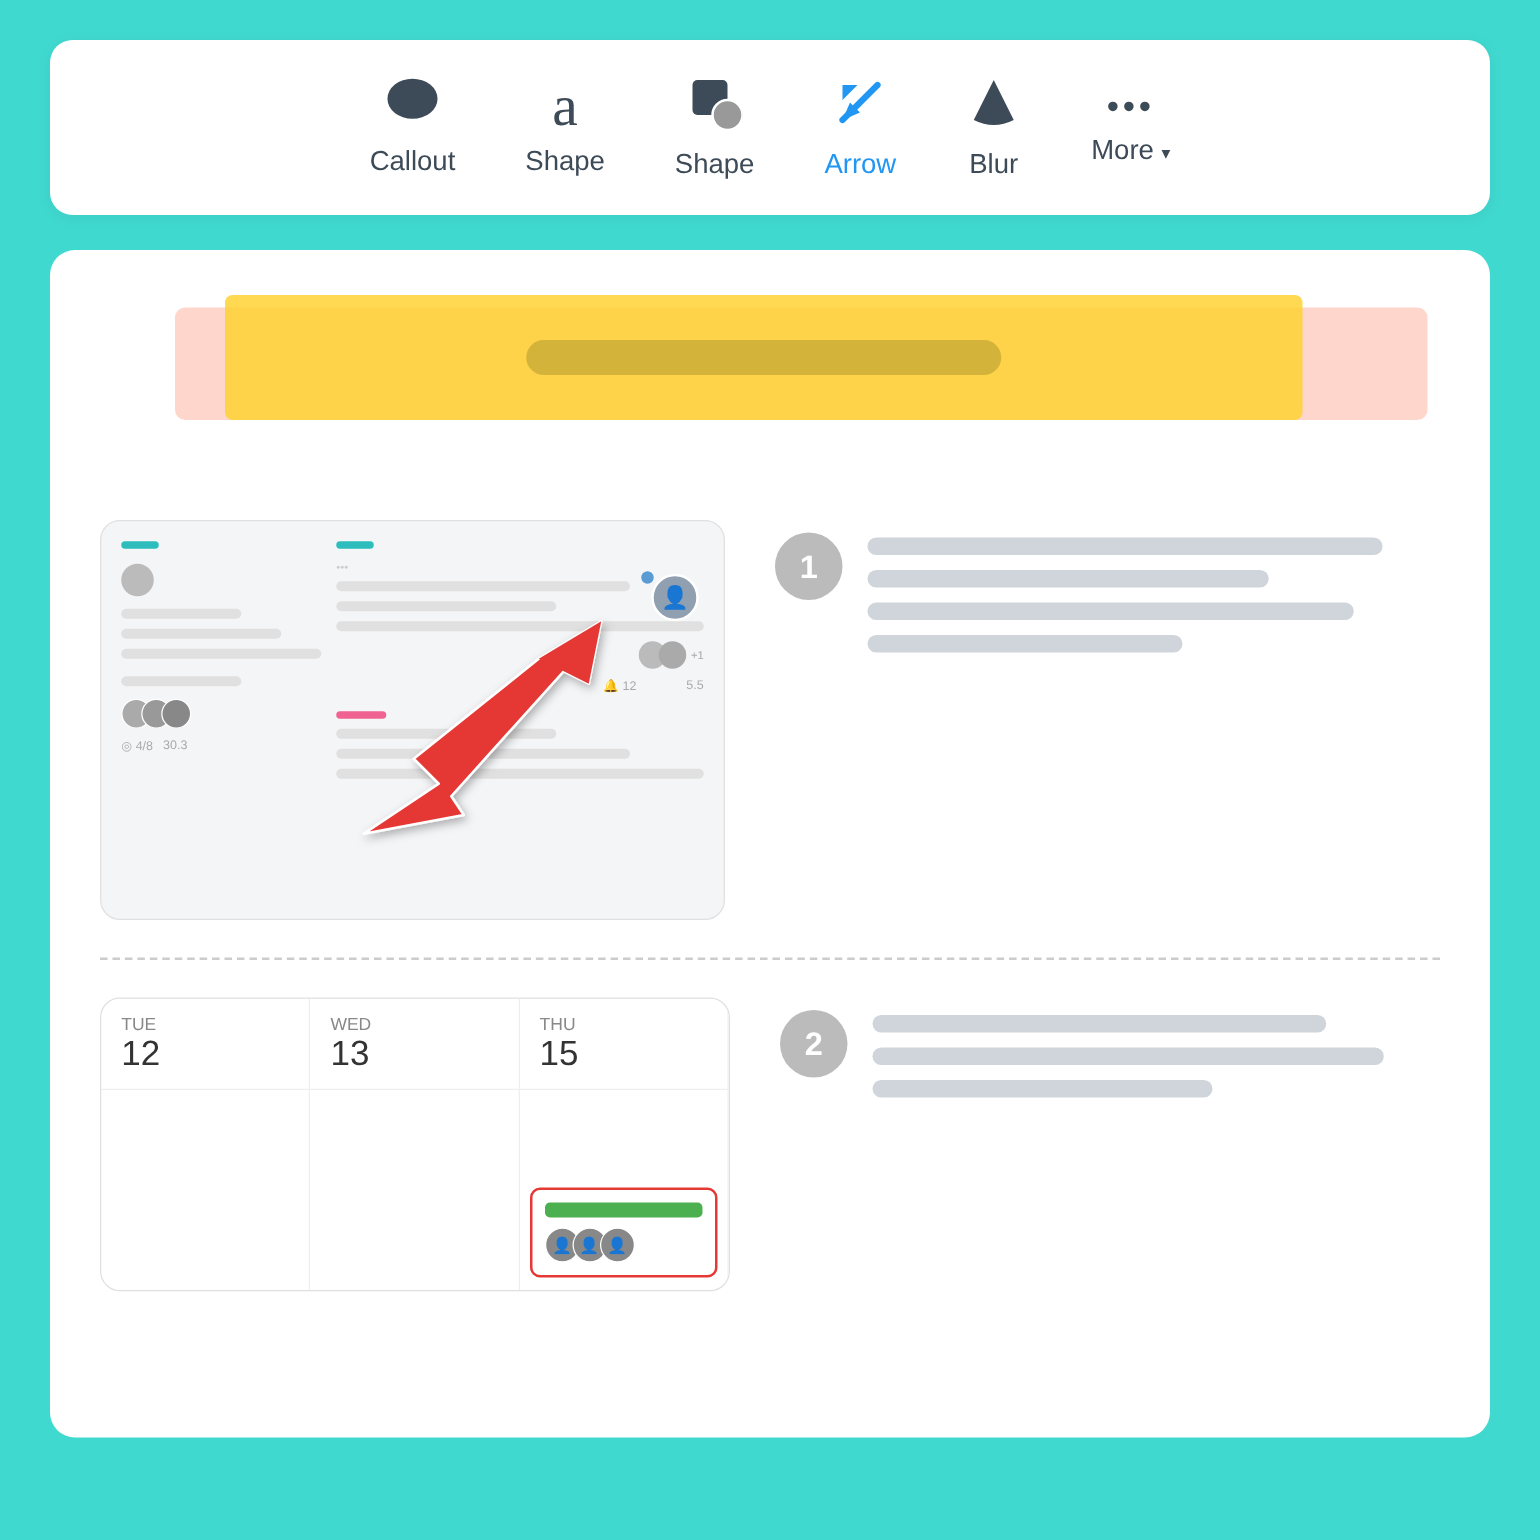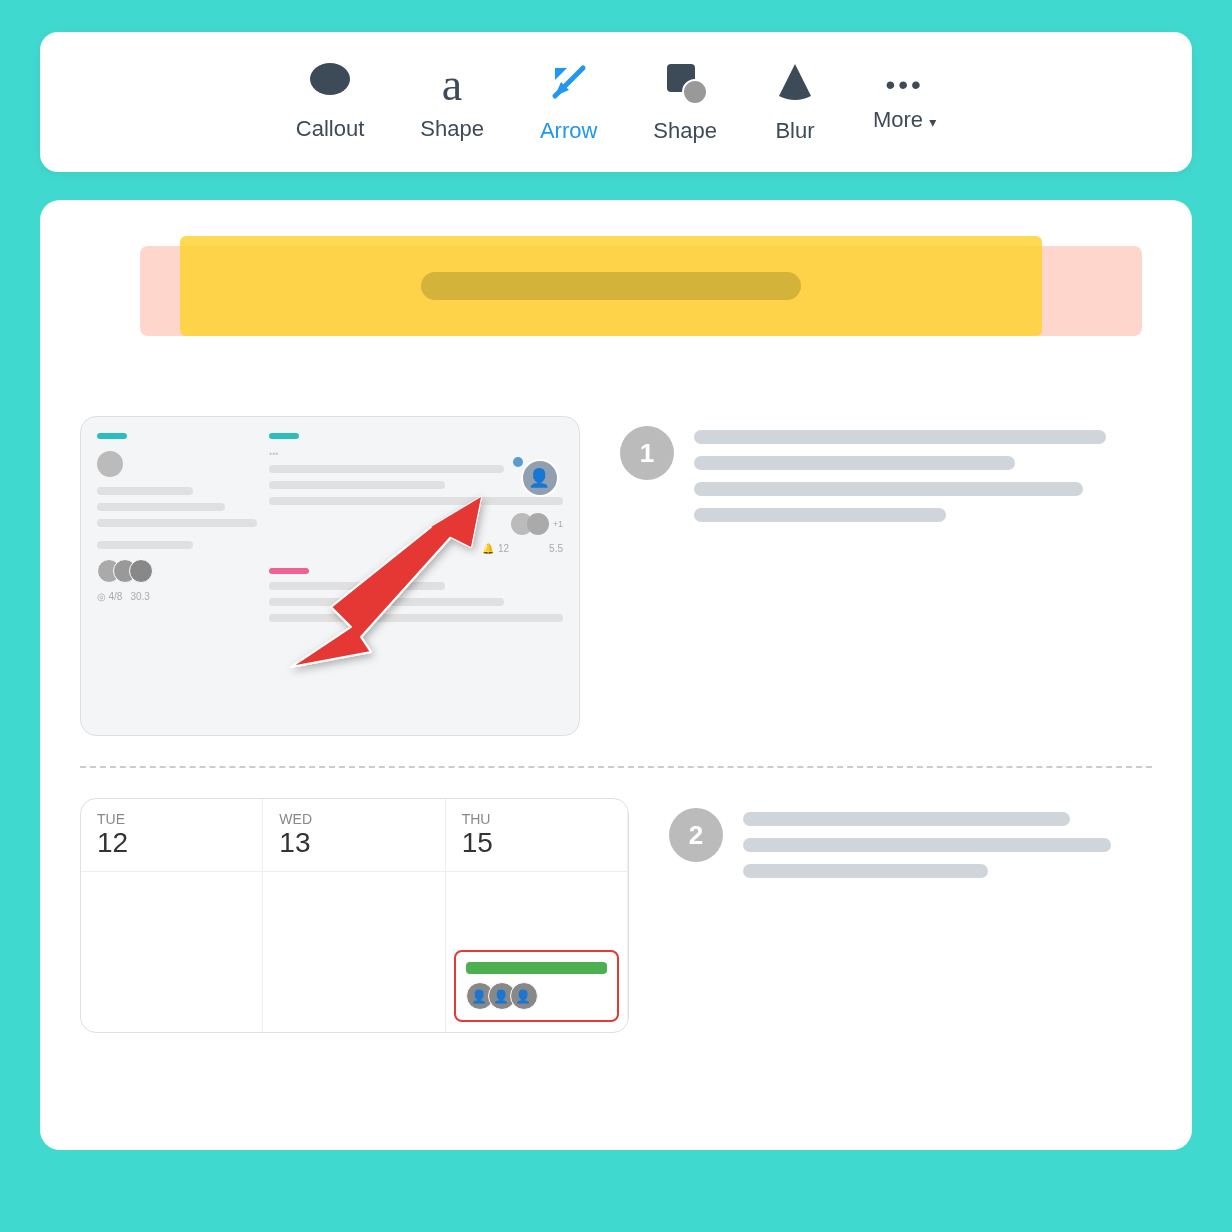--- a/index.html
+++ b/index.html
@@ -207,21 +207,21 @@
     }
     .text-line.w90 { width: 90%; }
     .text-line.w70 { width: 70%; }
     .text-line.w85 { width: 85%; }
     .text-line.w55 { width: 55%; }
     .text-line.w80 { width: 80%; }
     .text-line.w60 { width: 60%; }
 
     
     .calendar-card {
-      width: 549px;
+      width: 504px;
       min-height: 220px;
       background: white;
       border-radius: 16px;
       border: 1px solid #e0e0e0;
       overflow: hidden;
       flex-shrink: 0;
       padding: 0;
     }
     .cal-header {
       display: grid;
@@ -300,39 +300,39 @@
       </svg>
     </div>
     <span class="tool-label">Callout</span>
   </div>
 
   <div class="toolbar-item">
     <div class="tool-icon" style="font-size:46px; font-family: Georgia, serif; color:#3d4a57; line-height:1;">a</div>
     <span class="tool-label">Shape</span>
   </div>
 
+  <div class="toolbar-item">
+    <div class="tool-icon">
+      <svg width="44" height="44" viewBox="0 0 44 44" fill="none">
+        <rect x="4" y="4" width="28" height="28" rx="4" fill="#3d4a57"></rect>
+        <circle cx="32" cy="32" r="12" fill="#999" stroke="white" stroke-width="2"></circle>
+      </svg>
+    </div>
+    <span class="tool-label">Shape</span>
+  </div>
+
   <div class="toolbar-item active">
     <div class="tool-icon active-icon">
       <svg width="44" height="44" viewBox="0 0 44 44" fill="none">
         <line x1="36" y1="8" x2="8" y2="36" stroke="#2196f3" stroke-width="5" stroke-linecap="round"></line>
         <polygon points="8,36 14,22 22,30" fill="#2196f3"></polygon>
         <polygon points="8,8 8,20 20,8" fill="#2196f3"></polygon>
       </svg>
     </div>
     <span class="tool-label active">Arrow</span>
-  </div>
-
-  <div class="toolbar-item">
-    <div class="tool-icon">
-      <svg width="44" height="44" viewBox="0 0 44 44" fill="none">
-        <rect x="4" y="4" width="28" height="28" rx="4" fill="#3d4a57"></rect>
-        <circle cx="32" cy="32" r="12" fill="#999" stroke="white" stroke-width="2"></circle>
-      </svg>
-    </div>
-    <span class="tool-label">Shape</span>
   </div>
 
   <div class="toolbar-item">
     <div class="tool-icon">
       <svg width="44" height="44" viewBox="0 0 44 44" fill="none">
         <path d="M22 4 L38 36 Q22 44 6 36 Z" fill="#3d4a57"></path>
       </svg>
     </div>
     <span class="tool-label">Blur</span>
   </div>

